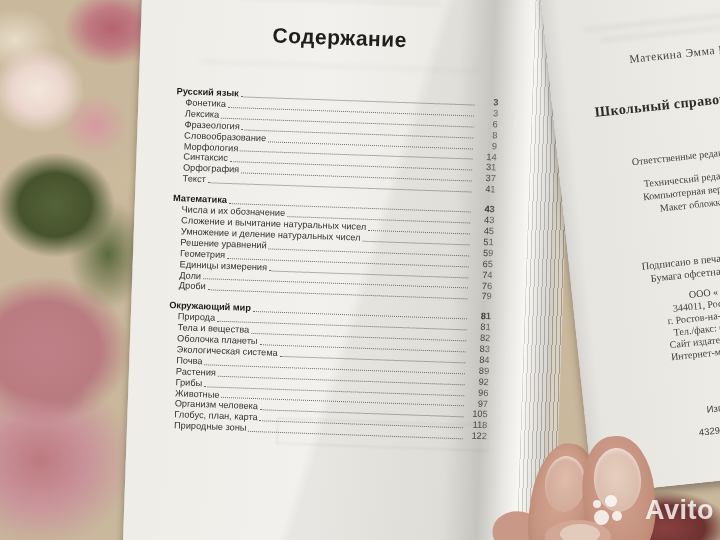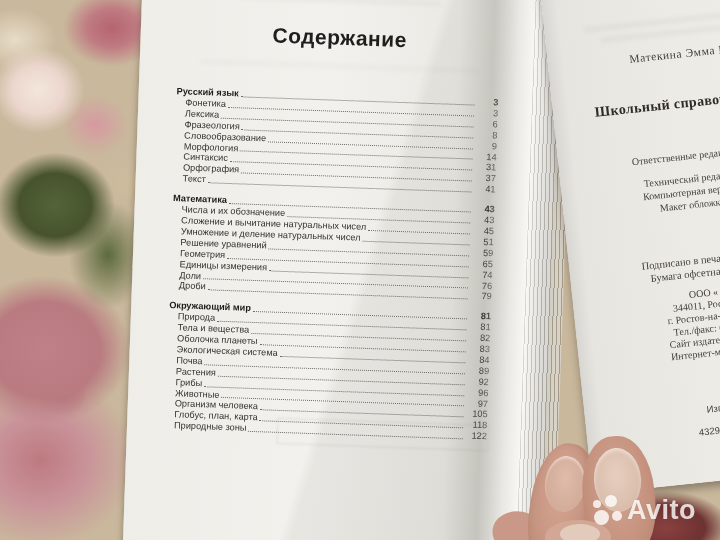--- a/index.html
+++ b/index.html
@@ -110,21 +110,21 @@
     transform:rotate(-4deg);box-shadow:inset 0 2px 4px rgba(255,255,255,0.55);}
   .f-low{left:492px;top:512px;width:58px;height:46px;border-radius:50%;
     background:#c99886;transform:rotate(18deg);}
   .f-tip{left:545px;top:520px;width:66px;height:34px;border-radius:50%;
     background:#d3a795;}
   .n-tip{left:560px;top:524px;width:40px;height:20px;border-radius:50%;
     background:#e3cbbc;}
 
   
   .avito{position:absolute;left:592px;top:494px;display:flex;align-items:center;
-    opacity:.8;color:#ffffff;}
+    opacity:.8;color:#ffffff;gap:18px;}
   .avito-dots{position:relative;width:32px;height:32px;margin-right:3px;}
   .avito-dots i{position:absolute;border-radius:50%;background:#fff;display:block;}
   .d1{left:1px;top:6px;width:8px;height:8px;}
   .d2{left:13px;top:1px;width:12px;height:12px;}
   .d3{left:2px;top:16px;width:15px;height:15px;}
   .d4{left:20px;top:17px;width:10px;height:10px;}
   .avito-text{font-size:27px;font-weight:bold;letter-spacing:.5px;
     font-family:"Liberation Sans",sans-serif;text-shadow:0 0 2px rgba(120,80,80,0.3);}
 </style>
 </head>

